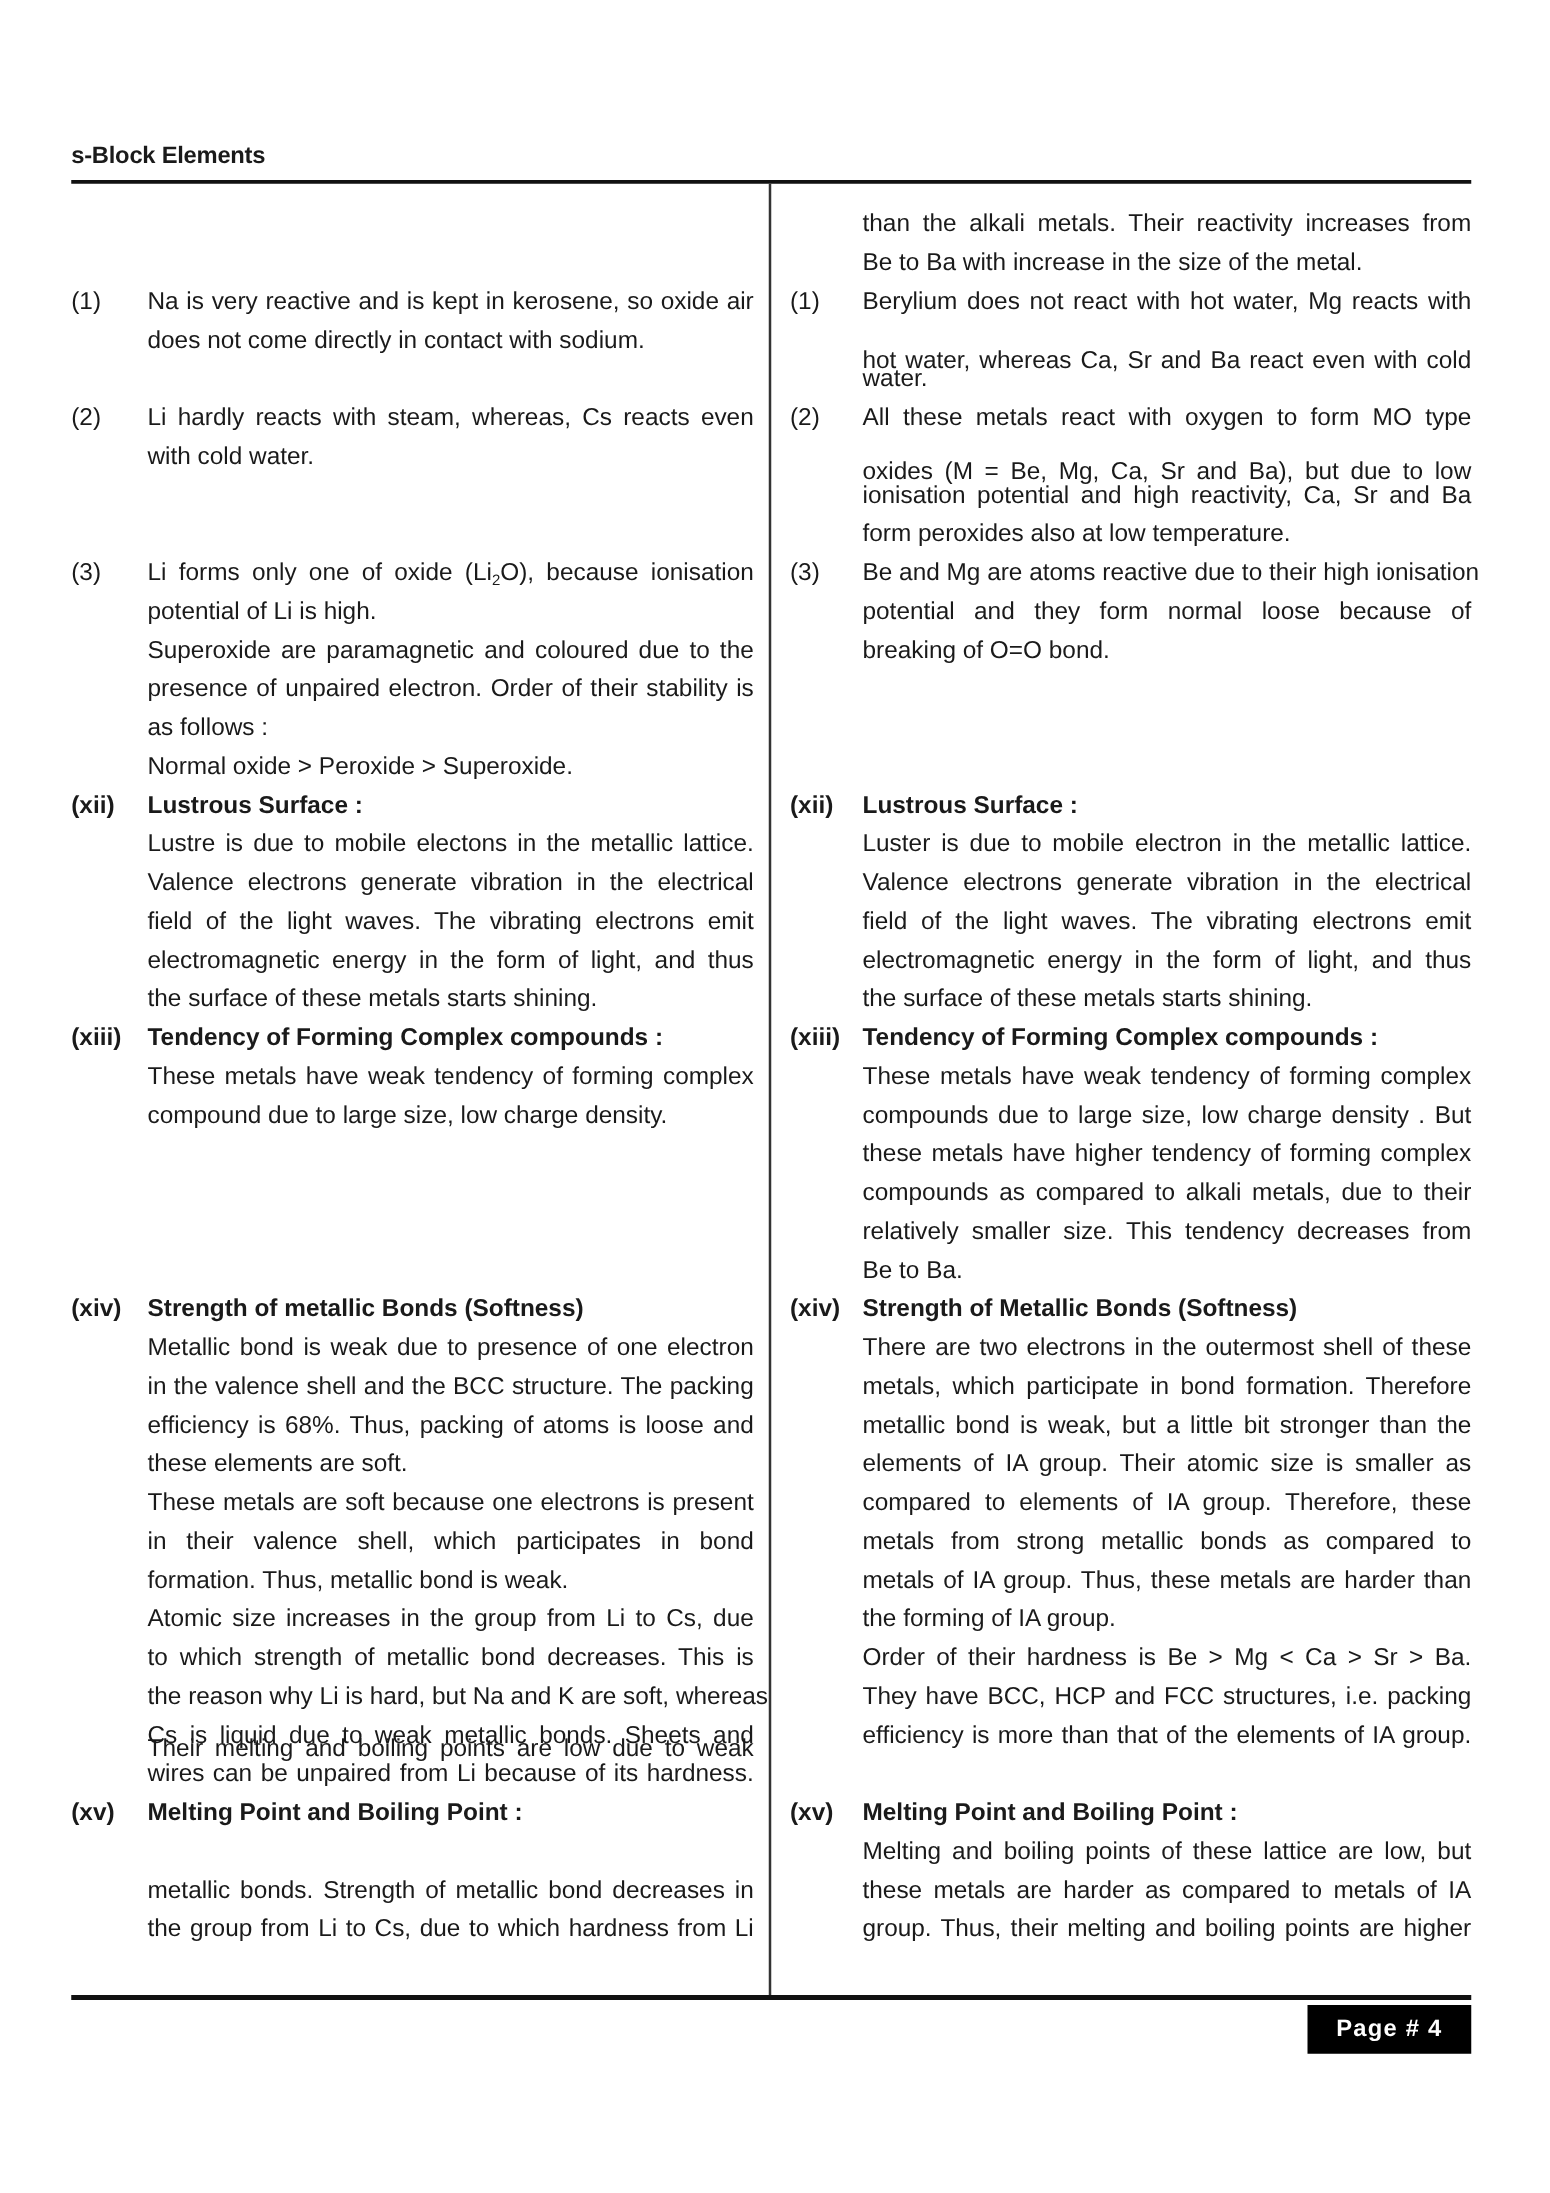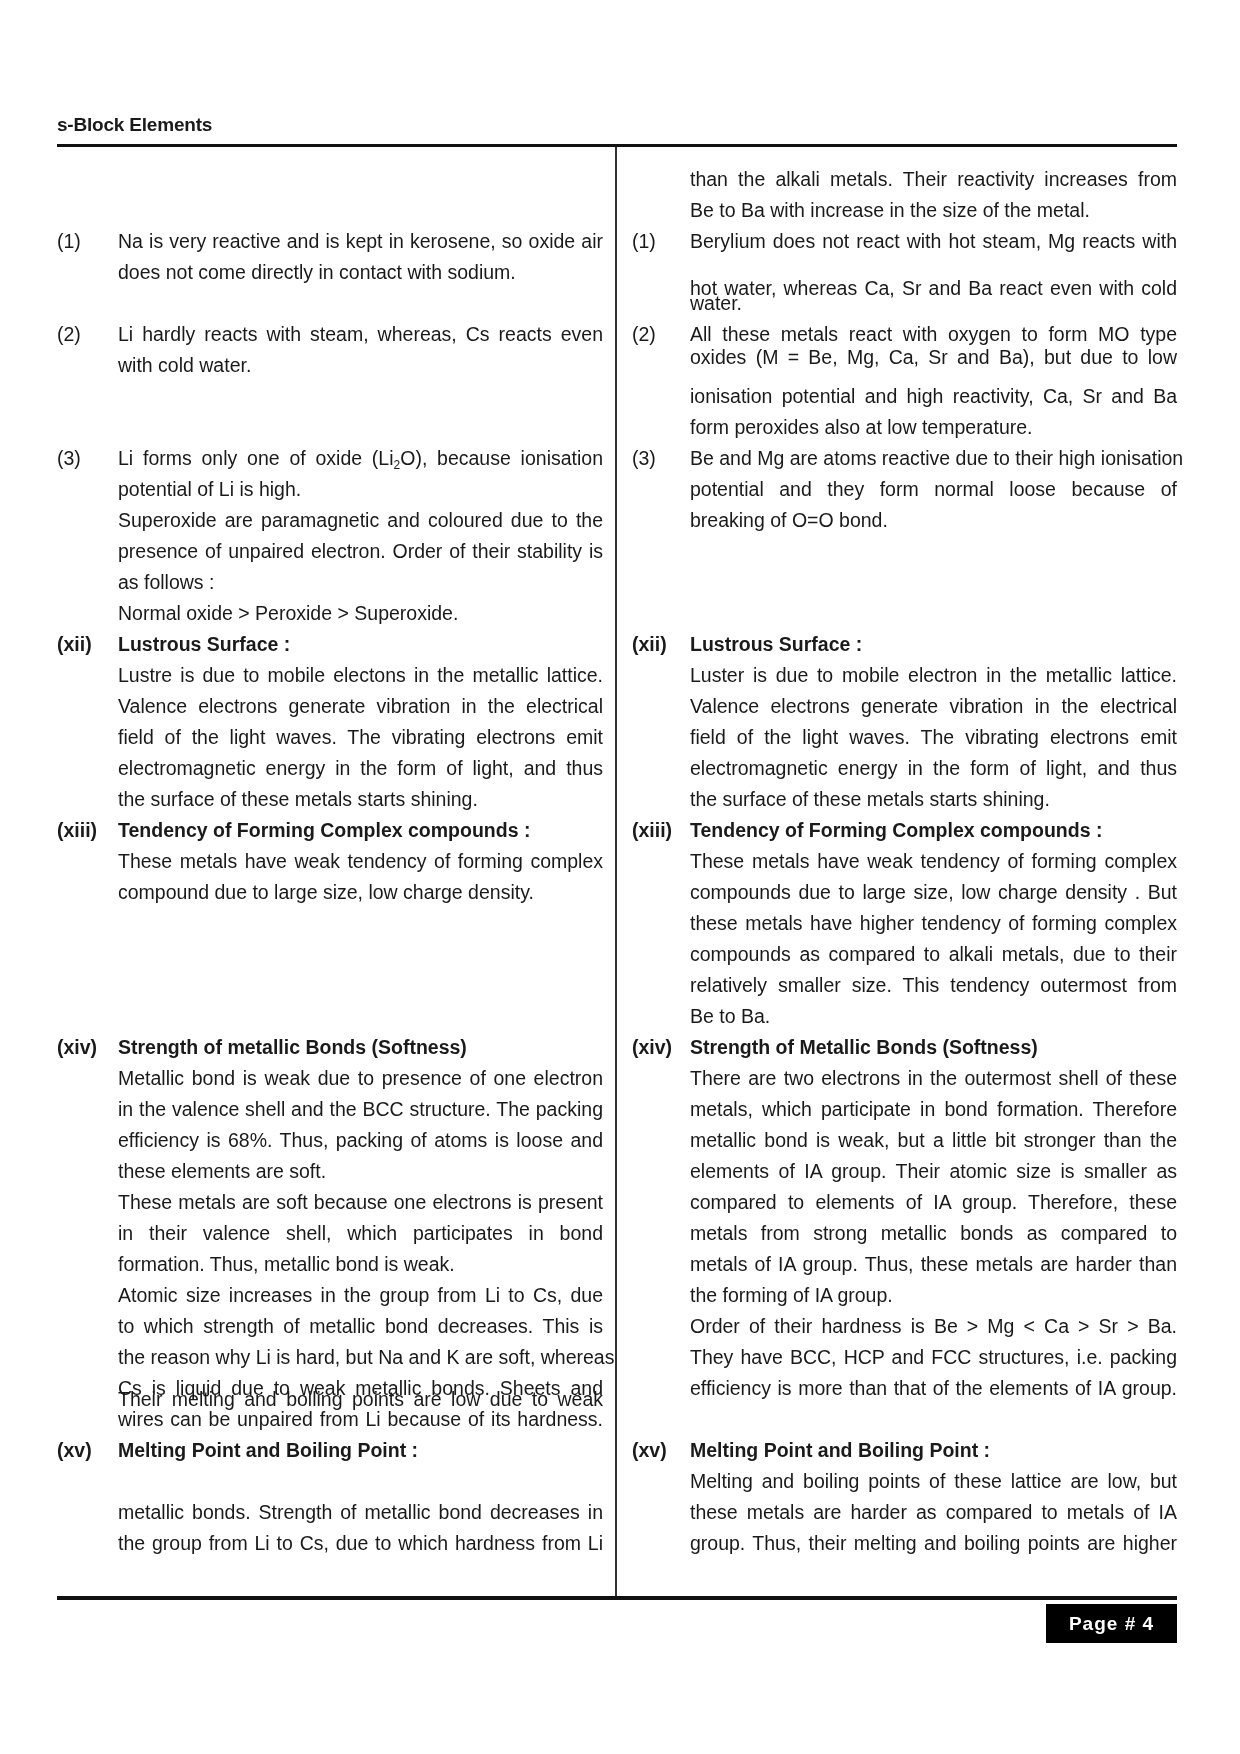--- a/index.html
+++ b/index.html
@@ -82,27 +82,27 @@
   <div class="line L j" style="top:1384px">Their melting and boiling points are low due to weak</div>
   <div class="line L j" style="top:1497px">metallic bonds. Strength of metallic bond decreases in</div>
   <div class="line L j" style="top:1528px">the group from Li to Cs, due to which hardness from Li</div>
 </div>
 
 <div>
   <div class="line R j" style="top:164px">than the alkali metals. Their reactivity increases from</div>
   <div class="line R" style="top:195px">Be to Ba with increase in the size of the metal.</div>
 
   <div class="lbl lblR" style="top:226px">(1)</div>
-  <div class="line R j" style="top:226px">Berylium does not react with hot steam, Mg reacts with</div>
+  <div class="line R j" style="top:226px">Berylium does not react with hot water, Mg reacts with</div>
   <div class="line R j" style="top:273px">hot water, whereas Ca, Sr and Ba react even with cold</div>
   <div class="line R" style="top:288px">water.</div>
 
   <div class="lbl lblR" style="top:319px">(2)</div>
   <div class="line R j" style="top:319px">All these metals react with oxygen to form MO type</div>
-  <div class="line R j" style="top:342px">oxides (M = Be, Mg, Ca, Sr and Ba), but due to low</div>
+  <div class="line R j" style="top:362px">oxides (M = Be, Mg, Ca, Sr and Ba), but due to low</div>
   <div class="line R j" style="top:381px">ionisation potential and high reactivity, Ca, Sr and Ba</div>
   <div class="line R" style="top:412px">form peroxides also at low temperature.</div>
 
   <div class="lbl lblR" style="top:443px">(3)</div>
   <div class="line R j" style="top:443px">Be and Mg are atoms reactive due to their high ionisation</div>
   <div class="line R j" style="top:474px">potential and they form normal loose because of</div>
   <div class="line R" style="top:505px">breaking of O=O bond.</div>
 
   <div class="lbl lblR b" style="top:629px">(xii)</div>
   <div class="line R b" style="top:629px">Lustrous Surface :</div>
@@ -111,21 +111,21 @@
   <div class="line R j" style="top:722px">field of the light waves. The vibrating electrons emit</div>
   <div class="line R j" style="top:753px">electromagnetic energy in the form of light, and thus</div>
   <div class="line R" style="top:784px">the surface of these metals starts shining.</div>
 
   <div class="lbl lblR b" style="top:815px">(xiii)</div>
   <div class="line R b" style="top:815px">Tendency of Forming Complex compounds :</div>
   <div class="line R j" style="top:846px">These metals have weak tendency of forming complex</div>
   <div class="line R j" style="top:877px">compounds due to large size, low charge density . But</div>
   <div class="line R j" style="top:908px">these metals have higher tendency of forming complex</div>
   <div class="line R j" style="top:939px">compounds as compared to alkali metals, due to their</div>
-  <div class="line R j" style="top:970px">relatively smaller size. This tendency outermost from</div>
+  <div class="line R j" style="top:970px">relatively smaller size. This tendency decreases from</div>
   <div class="line R" style="top:1001px">Be to Ba.</div>
 
   <div class="lbl lblR b" style="top:1032px">(xiv)</div>
   <div class="line R b" style="top:1032px">Strength of Metallic Bonds (Softness)</div>
   <div class="line R j" style="top:1063px">There are two electrons in the outermost shell of these</div>
   <div class="line R j" style="top:1094px">metals, which participate in bond formation. Therefore</div>
   <div class="line R j" style="top:1125px">metallic bond is weak, but a little bit stronger than the</div>
   <div class="line R j" style="top:1156px">elements of IA group. Their atomic size is smaller  as</div>
   <div class="line R j" style="top:1187px">compared to elements of IA group. Therefore, these</div>
   <div class="line R j" style="top:1218px">metals from strong metallic bonds as compared to</div>

